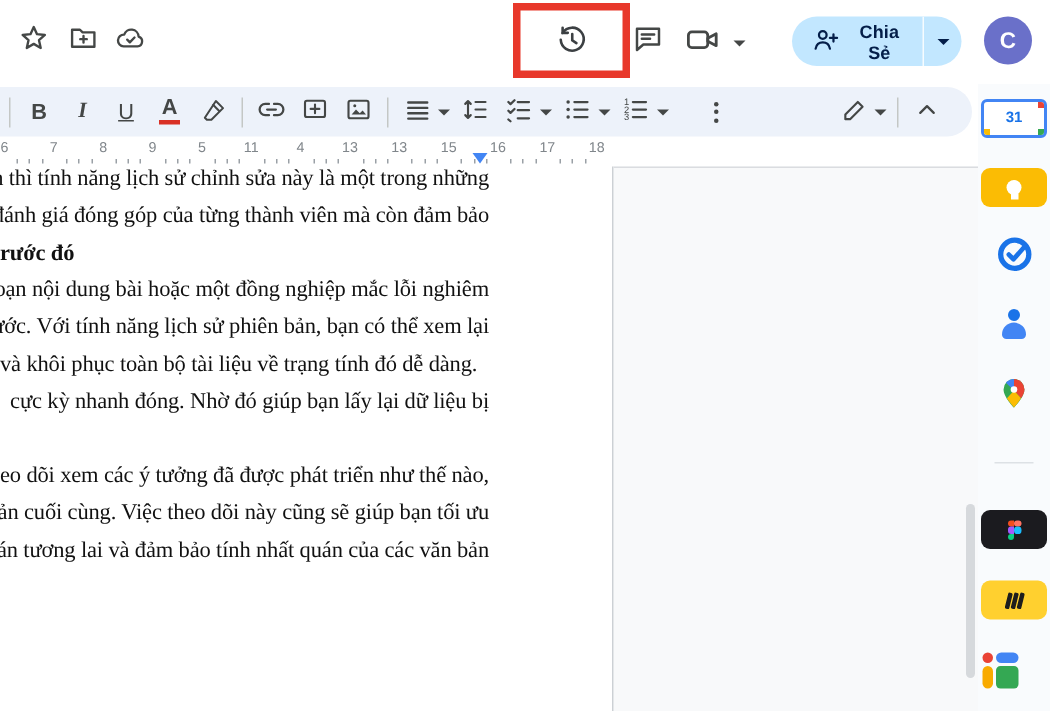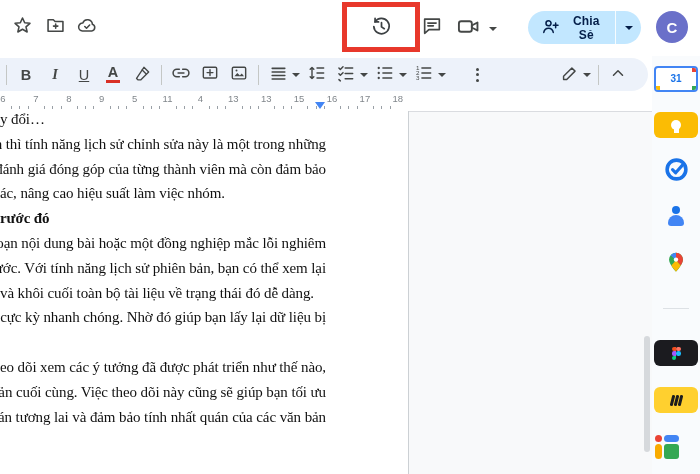--- a/index.html
+++ b/index.html
@@ -368,45 +368,39 @@
       <span class="ruler-tick" style="left: 356.675px;"></span>
       <span class="ruler-tick" style="left: 373.125px;"></span>
       <span class="ruler-tick" style="left: 381.35px;"></span>
       <span class="ruler-tick" style="left: 389.575px;"></span>
     </div>
 
   <div class="canvas-bg"></div>
   <div class="page">
     <div class="doc-text" id="doc-text">
         <div class="doc-line">
-          <span class="anchor-left">y đổi…</span>
-        </div>
-        <div class="doc-line">
           <span class="anchor-right">n thì tính năng lịch sử chỉnh sửa này là một trong những</span>
         </div>
         <div class="doc-line">
           <span class="anchor-right">p đánh giá đóng góp của từng thành viên mà còn đảm bảo</span>
         </div>
         <div class="doc-line">
-          <span class="anchor-left">ác, nâng cao hiệu suất làm việc nhóm.</span>
-        </div>
-        <div class="doc-line">
           <span class="anchor-left bold">rước đó</span>
         </div>
         <div class="doc-line">
           <span class="anchor-right">đoạn nội dung bài hoặc một đồng nghiệp mắc lỗi nghiêm</span>
         </div>
         <div class="doc-line">
           <span class="anchor-right">trước. Với tính năng lịch sử phiên bản, bạn có thể xem lại</span>
         </div>
         <div class="doc-line">
-          <span class="anchor-left">và khôi cuối toàn bộ tài liệu về trạng thái đó dễ dàng.</span>
-        </div>
-        <div class="doc-line">
-          <span class="anchor-right">cực kỳ nhanh chóng. Nhờ đó giúp bạn lấy lại dữ liệu bị</span>
+          <span class="anchor-left">và khôi phục toàn bộ tài liệu về trạng tính đó dễ dàng.</span>
+        </div>
+        <div class="doc-line">
+          <span class="anchor-right">cực kỳ nhanh đóng. Nhờ đó giúp bạn lấy lại dữ liệu bị</span>
         </div>
         <div class="doc-line">
           <span class="anchor-left"></span>
         </div>
         <div class="doc-line">
           <span class="anchor-right">theo dõi xem các ý tưởng đã được phát triển như thế nào,</span>
         </div>
         <div class="doc-line">
           <span class="anchor-right">bản cuối cùng. Việc theo dõi này cũng sẽ giúp bạn tối ưu</span>
         </div>

